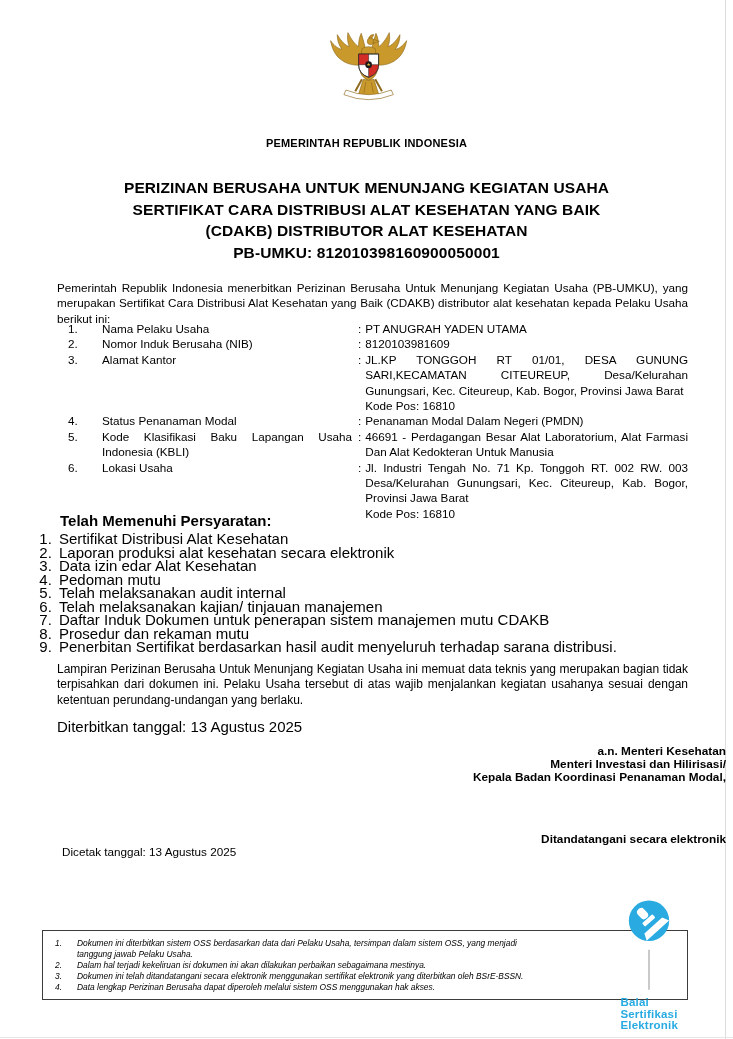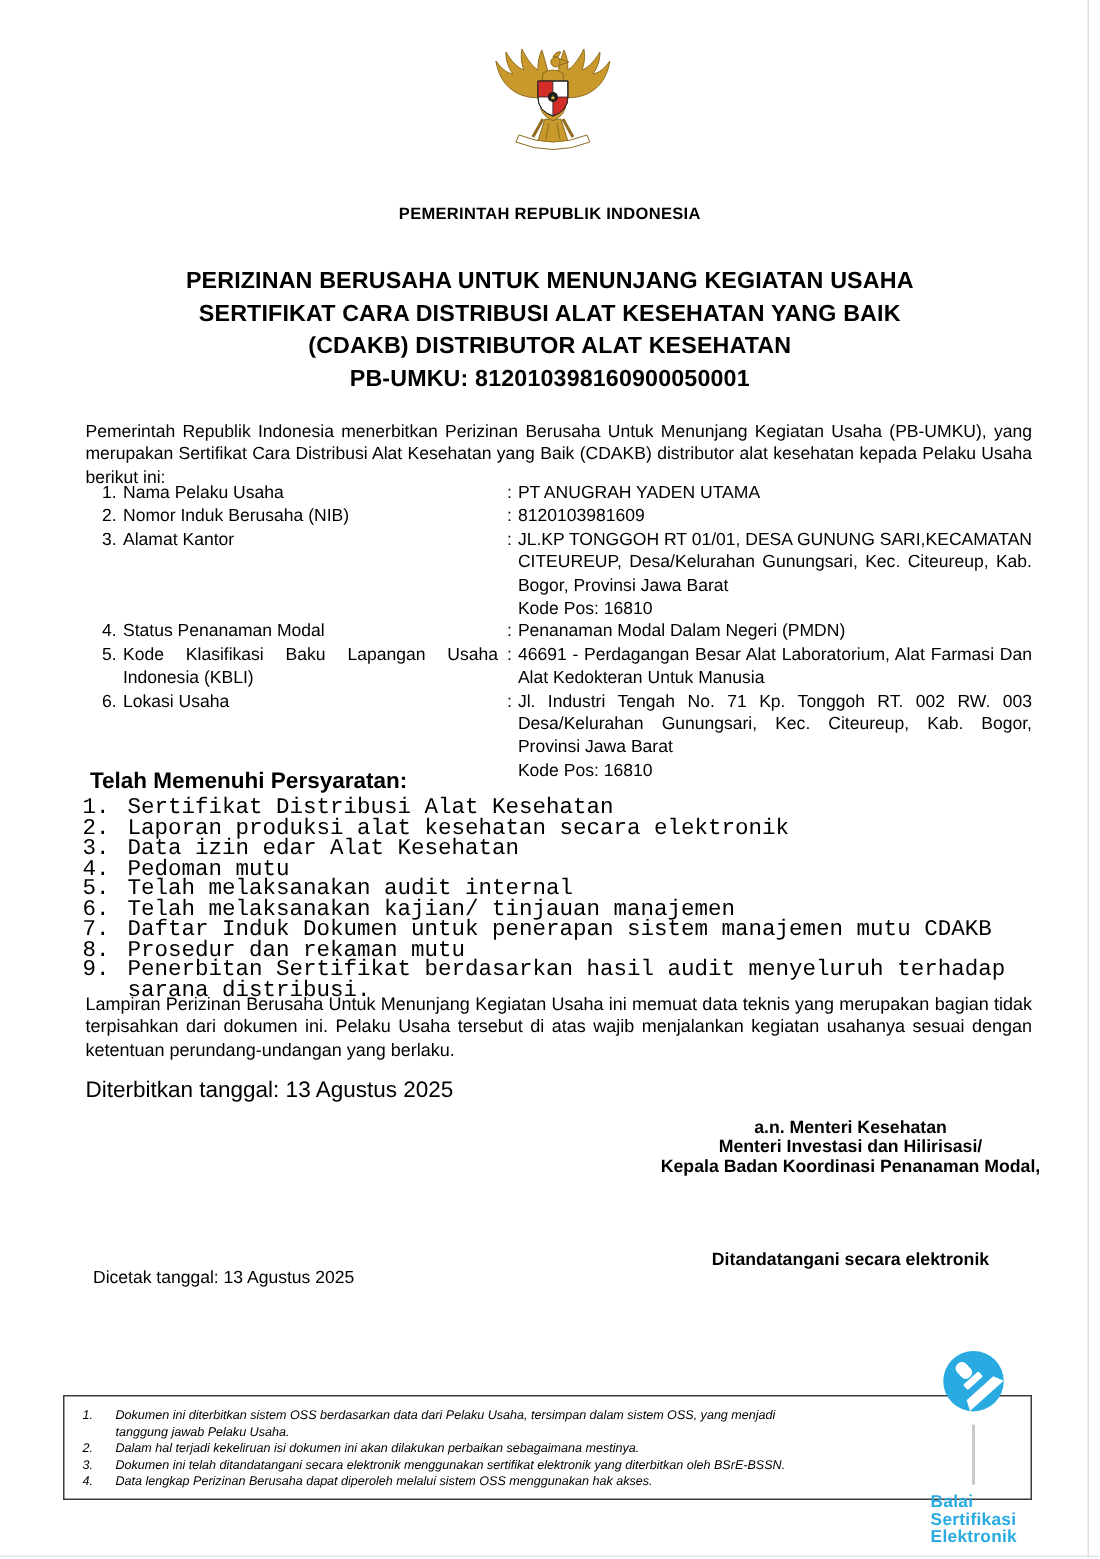--- a/index.html
+++ b/index.html
@@ -16,38 +16,38 @@
     font-size:11px;font-weight:bold;letter-spacing:.2px;}
   .doc-title{position:absolute;top:177px;left:0;right:0;text-align:center;
     font-size:15.5px;font-weight:bold;line-height:21.5px;letter-spacing:.1px;}
 
   .intro{position:absolute;top:280px;left:57px;right:45px;
     font-size:11.7px;line-height:15.4px;text-align:justify;}
 
   .fields{position:absolute;top:321px;left:0;right:45px;font-size:11.7px;line-height:15.4px;}
   .frow{display:flex;align-items:flex-start;padding-left:68px;}
   .fno{width:14px;flex:none;}
-  .flabel{width:250px;flex:none;text-align:justify;padding-right:6px;}
+  .flabel{width:250px;flex:none;text-align:justify;padding-right:6px;margin-left:20px;}
   .fval{flex:1;display:flex;min-width:0;}
   .fval::before{content:":";flex:none;margin-right:4px;}
   .vwrap{flex:1;min-width:0;}
   .vmain{text-align:justify;}
   .vpostal{text-align:left;}
 
   .reqs{position:absolute;top:514px;left:0;right:45px;font-size:15px;}
   .reqs-heading{font-weight:bold;padding-left:60px;line-height:14px;margin-bottom:4px;}
-  .reqs ol{margin:0;padding-left:82px;list-style:decimal;line-height:13.5px;font-family:Liberation Mono, monospace;}
+  .reqs ol{margin:0;padding-left:56px;list-style:decimal;line-height:13.5px;}
   .reqs li{padding-left:3px;}
 
   .closing{position:absolute;top:662px;left:57px;right:45px;
     font-size:12px;line-height:15.4px;text-align:justify;}
   .issued{position:absolute;top:718px;left:57px;font-size:15px;}
 
   .signature{position:absolute;top:745px;left:408px;width:318px;
-    text-align:center;font-weight:bold;font-size:11.8px;line-height:13px;}
+    text-align:right;font-weight:bold;font-size:11.8px;line-height:13px;}
   .esign{margin-top:49px;}
 
   .printed{position:absolute;top:845px;left:62px;font-size:11.7px;}
 
   .footer-box{position:absolute;left:42px;top:930px;width:646px;height:70px;
     border:1.5px solid #3c3c3c;box-sizing:border-box;}
   .notes{position:absolute;left:12px;top:7px;width:478px;
     font-size:8.4px;font-style:italic;line-height:10.9px;}
   .note{display:flex;}
   .nno{width:22px;flex:none;}

